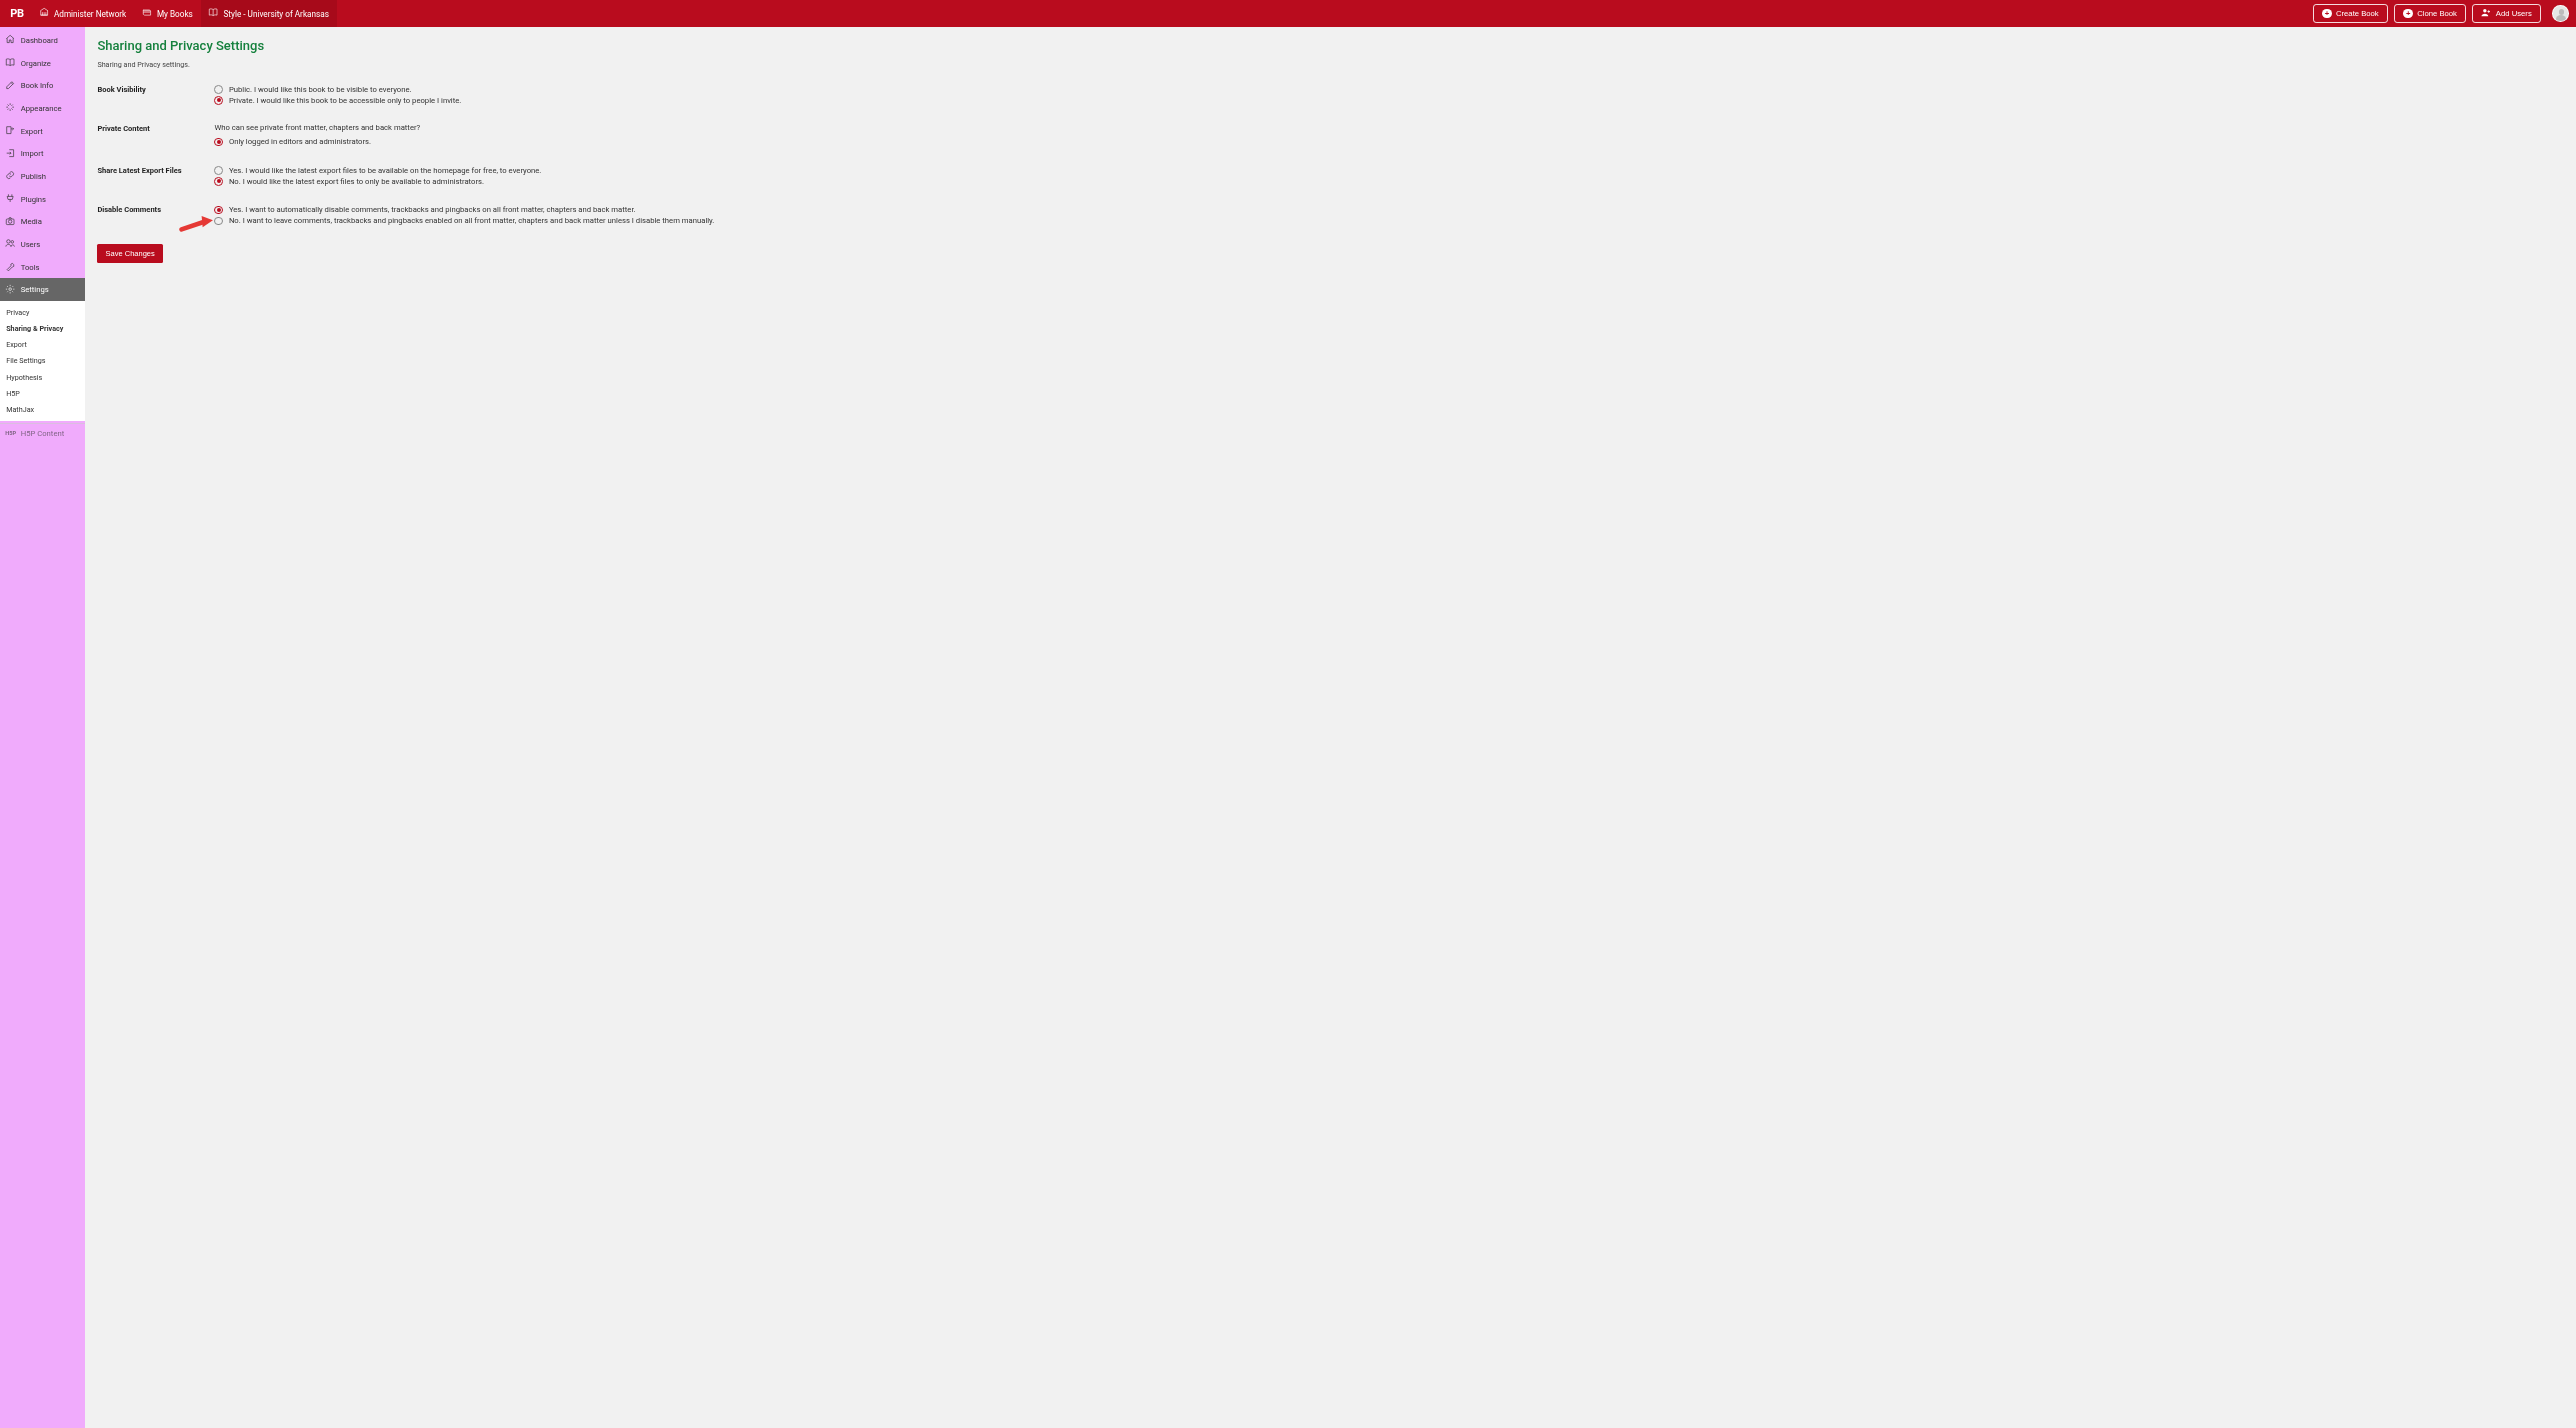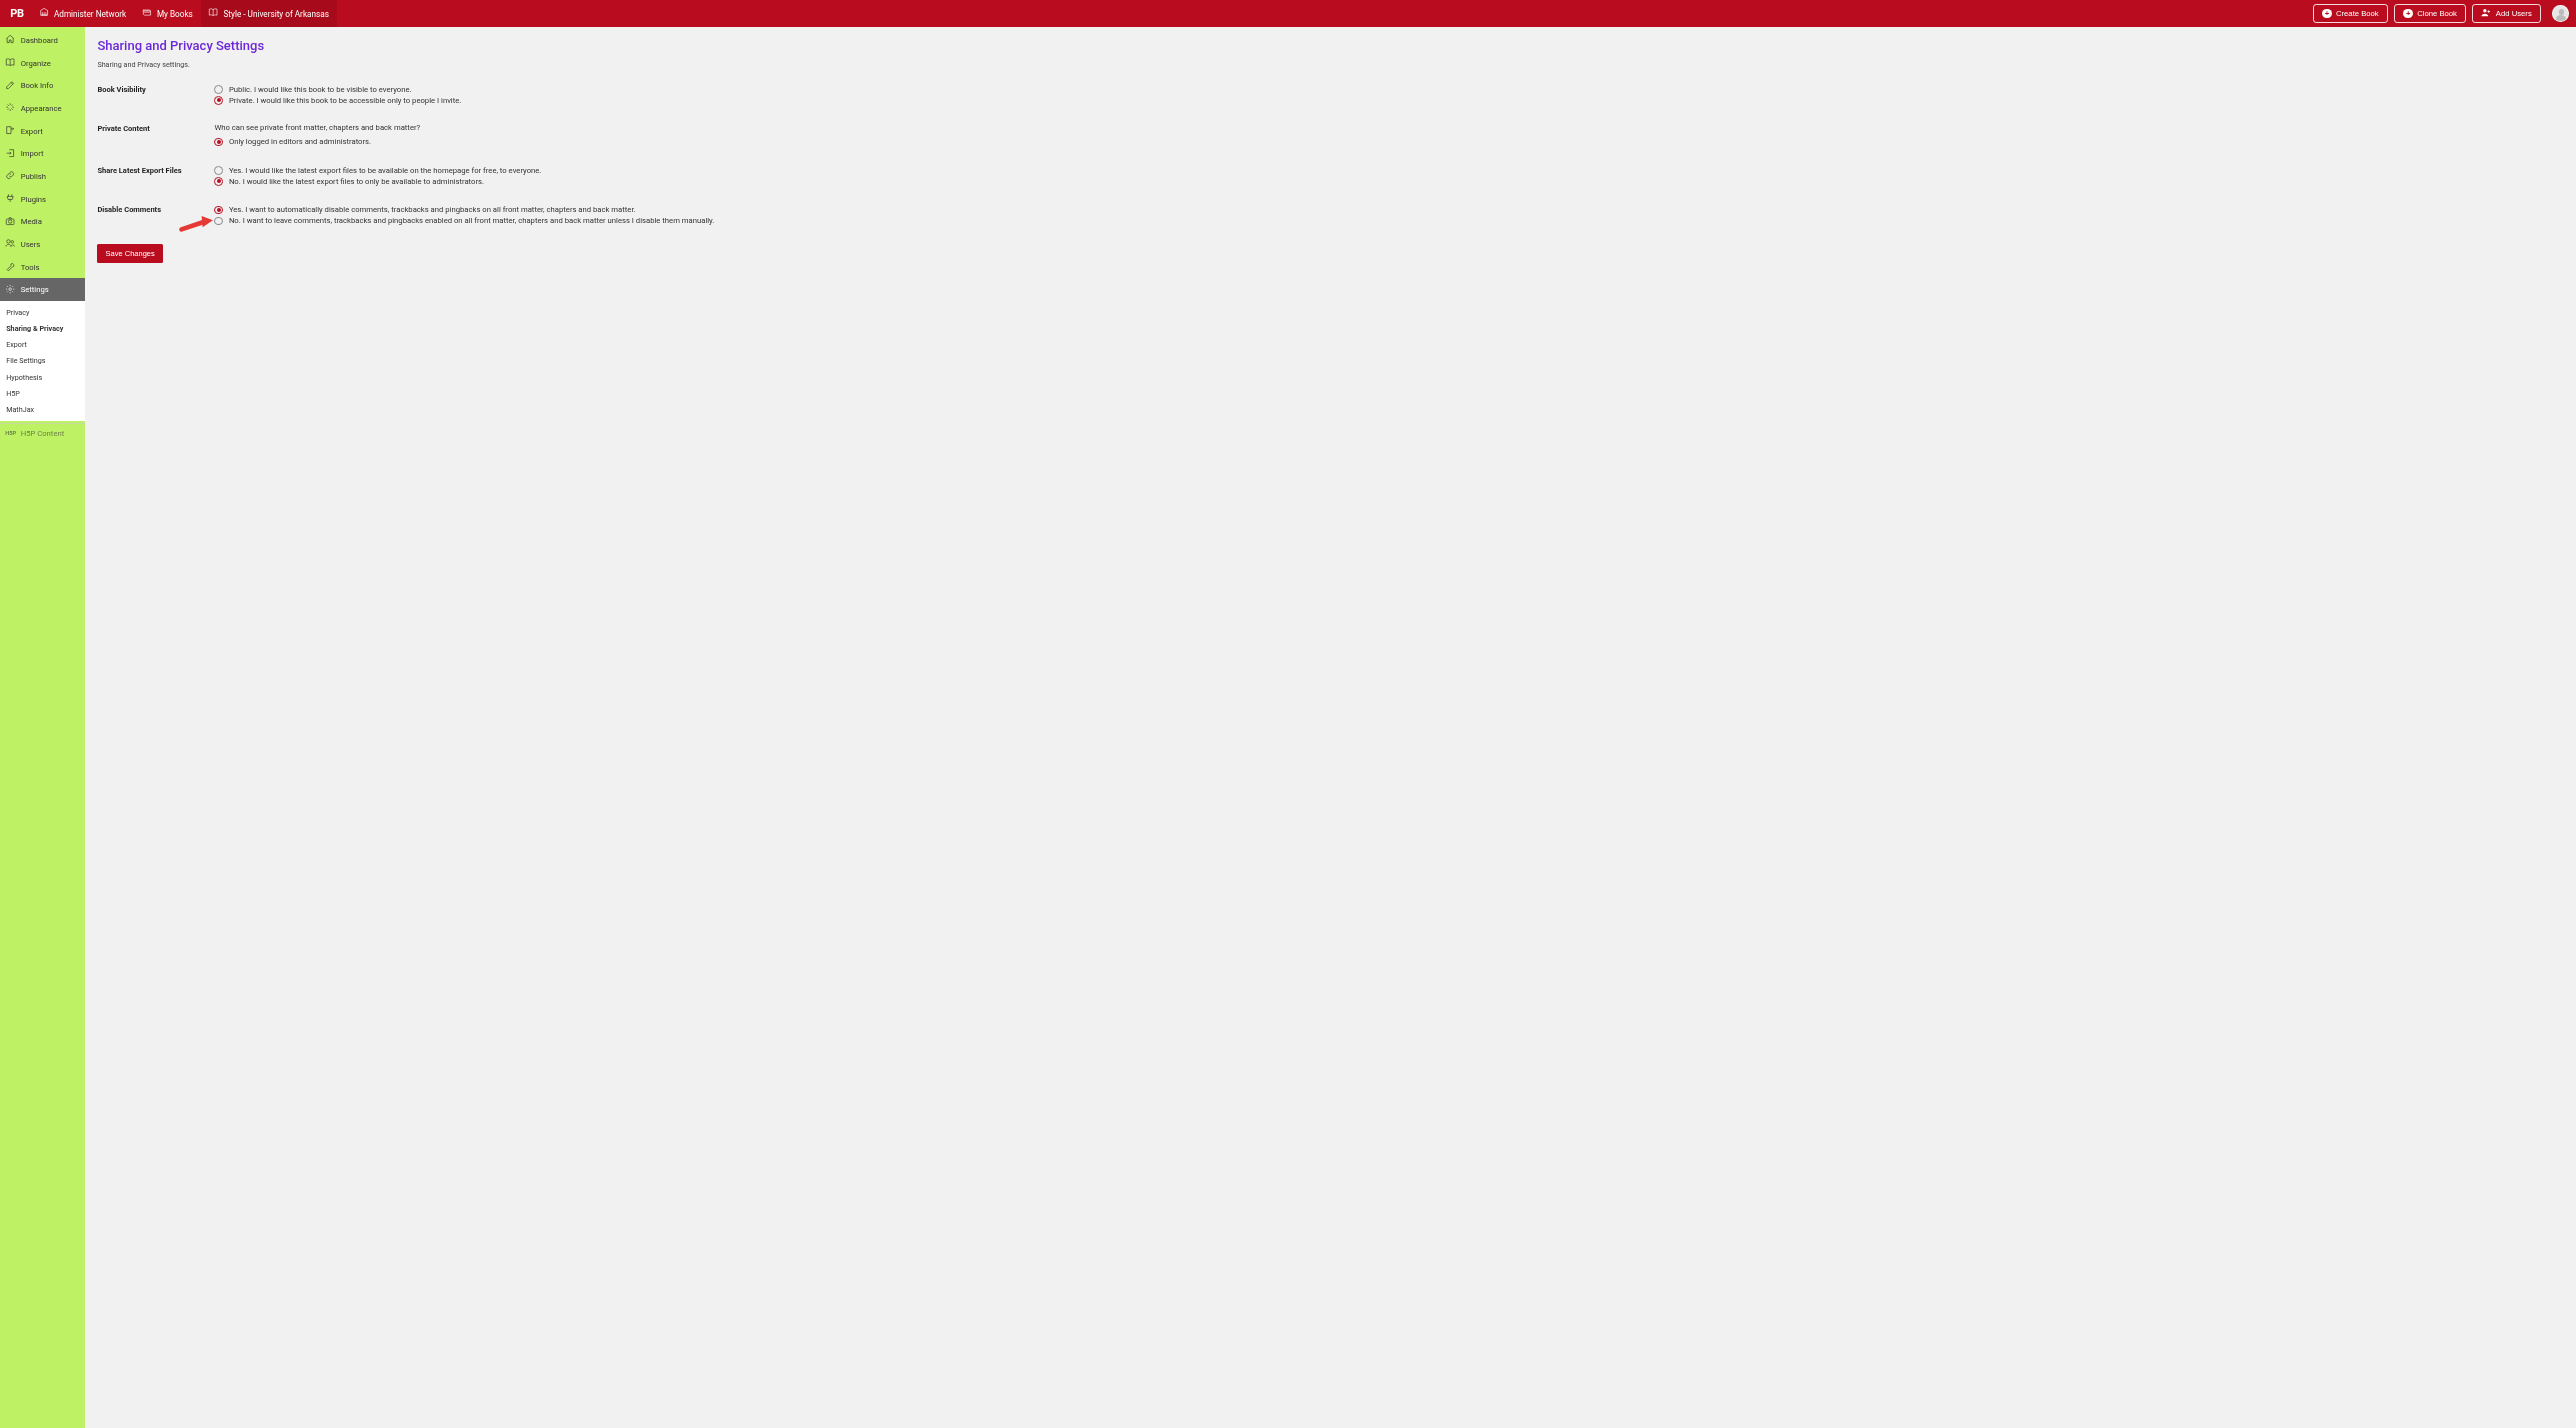--- a/index.html
+++ b/index.html
@@ -66,21 +66,21 @@
       position: relative; overflow: hidden;
       cursor: pointer;
     }
     .avatar::before { content:""; position:absolute; top:3.1px; left:5.2px; width:5.2px; height:5.2px; border-radius:50%; background:#bbb; }
     .avatar::after  { content:""; position:absolute; top:8.8px; left:2.6px; width:10.3px; height:7.2px; border-radius:50% 50% 0 0 / 60% 60% 0 0; background:#bbb; }
 
     
     .body { display: flex; height: calc(100vh - 27px); }
     .sidebar {
       width: 85px;
-      background: #bef264;
+      background: #f0abfc;
       display: flex; flex-direction: column;
       font-size: 7.7px;
     }
     .side-item {
       display: flex; align-items: center; gap: 5.2px;
       padding: 5.2px 6.2px 5.2px 5.2px;
       color: #333; cursor: pointer;
       position: relative;
     }
     .side-item:first-child { padding-top: 7.2px; }
@@ -110,21 +110,21 @@
     .sub-item.active { font-weight: 700; }
 
     
     .main {
       flex: 1;
       padding: 11.3px 12.4px;
       overflow: auto;
       background: #f1f1f1;
       position: relative;
     }
-    h1.page-title { font-size: 13px; font-weight: 500; color: #6d28d9; margin-bottom: 7.2px; }
+    h1.page-title { font-size: 13px; font-weight: 500; color: #15803d; margin-bottom: 7.2px; }
     .page-desc { color: #444; font-size: 7.2px; margin-bottom: 14.4px; }
 
     .form-row { display: flex; align-items: flex-start; margin-bottom: 17.5px; }
     .row-label { width: 117px; font-weight: 700; color: #1f1f1f; font-size: 7.5px; padding-top: 1px; }
     .row-fields { flex: 1; }
     .helper { color: #333; font-size: 7.7px; margin-bottom: 4.1px; }
     .opt {
       display: flex; align-items: center; gap: 5.7px;
       color: #333; font-size: 7.7px; padding: 1px 0;
     }

